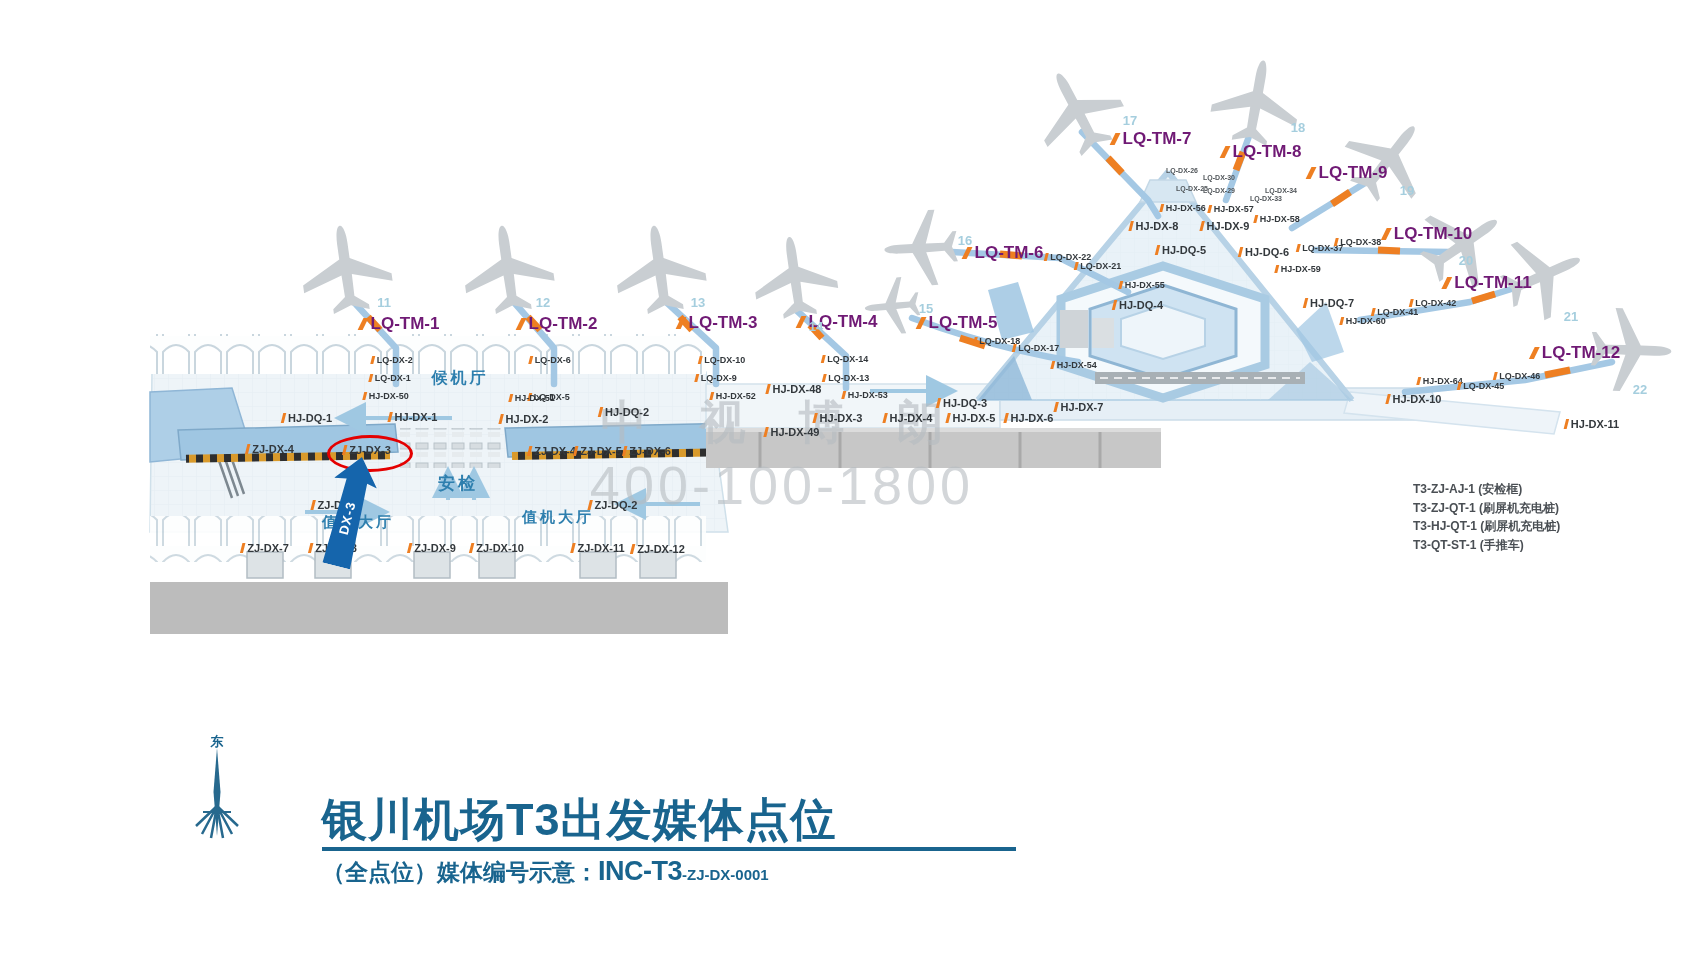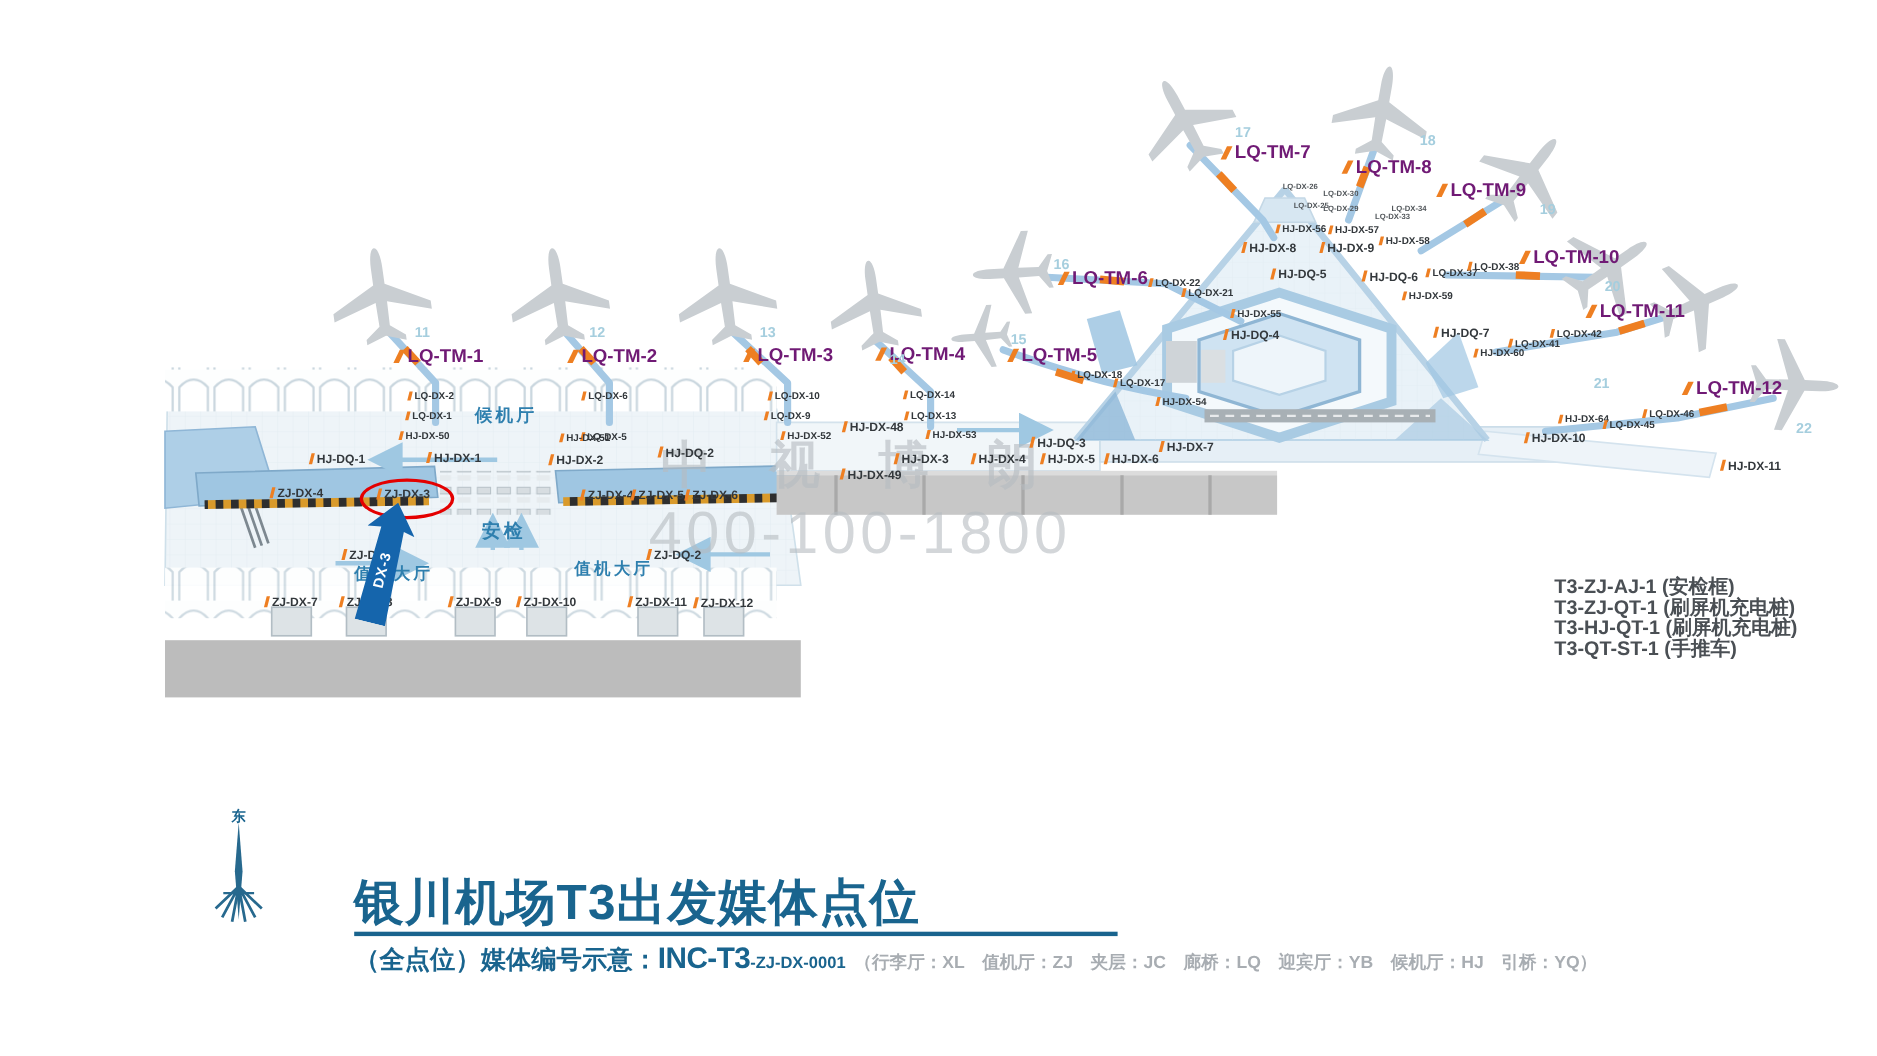--- a/index.html
+++ b/index.html
@@ -23,22 +23,22 @@
   .lbl.gate::before{content:"";display:inline-block;width:5px;height:12px;background:#ee7f22;
      transform:skewX(-26deg);margin-right:5px;vertical-align:-1px;}
   #highlight-ellipse{position:absolute;z-index:40;left:327px;top:435px;width:80px;height:31px;
      border:3.5px solid #e40000;border-radius:50%;}
   #highlight-arrow{position:absolute;z-index:41;left:340px;top:457px;width:44px;height:112px;
      transform:rotate(14deg);transform-origin:50% 0;
      clip-path:polygon(50% 0,100% 24%,76% 22%,85% 100%,21% 100%,28% 22%,0 24%);
      background:#1565ac;display:flex;align-items:center;justify-content:center;}
   #highlight-arrow .atxt{writing-mode:vertical-rl;transform:rotate(180deg);color:#fff;
      font-size:13px;font-weight:700;letter-spacing:1px;margin-top:14px;}
-  #legend{position:absolute;z-index:30;left:1413px;top:480px;font-size:18px;font-weight:700;
-     color:#4a4f54;line-height:18.5px;white-space:nowrap;margin-top:44px;}
+  #legend{position:absolute;z-index:30;left:1413px;top:480px;font-size:12px;font-weight:700;
+     color:#4a4f54;line-height:18.5px;white-space:nowrap;}
   #title-block{position:absolute;z-index:30;left:0;top:0;width:100%;height:100%;pointer-events:none;}
   #compass-label{position:absolute;left:217px;top:733px;transform:translateX(-50%);
      font-size:13px;font-weight:700;color:#19648e;}
   #compass-icon{position:absolute;left:188px;top:748px;}
   #main-title{position:absolute;left:322px;top:790px;font-size:45px;font-weight:700;color:#19648e;
      letter-spacing:1px;white-space:nowrap;}
   #title-rule{position:absolute;left:322px;top:847px;width:694px;height:4px;background:#19648e;}
   #subtitle{position:absolute;left:322px;top:856px;display:flex;align-items:baseline;white-space:nowrap;}
   #subtitle .s1{font-size:23px;font-weight:700;color:#19648e;}
   #subtitle .s2{font-size:27px;font-weight:700;color:#19648e;letter-spacing:-0.5px;}
@@ -212,21 +212,21 @@
       <span class="lbl num" style="left: 384px; top: 302px;">11</span>
       <span class="lbl num" style="left: 543px; top: 302px;">12</span>
       <span class="lbl num" style="left: 698px; top: 302px;">13</span>
       <span class="lbl num" style="left: 816px; top: 299px; margin-top: 27px;">14</span>
       <span class="lbl num" style="left: 926px; top: 308px;">15</span>
       <span class="lbl num" style="left: 965px; top: 240px;">16</span>
       <span class="lbl num" style="left: 1130px; top: 120px;">17</span>
       <span class="lbl num" style="left: 1298px; top: 127px;">18</span>
       <span class="lbl num" style="left: 1407px; top: 190px;">19</span>
       <span class="lbl num" style="left: 1466px; top: 260px;">20</span>
-      <span class="lbl num" style="left: 1456px; top: 316px; margin-top: 32px;">21</span>
+      <span class="lbl num" style="left: 1571px; top: 316px;">21</span>
       <span class="lbl num" style="left: 1640px; top: 389px;">22</span>
       <span class="lbl sm" style="left: 392px; top: 360px;">LQ-DX-2</span>
       <span class="lbl sm" style="left: 390px; top: 378px;">LQ-DX-1</span>
       <span class="lbl sm" style="left: 550px; top: 360px;">LQ-DX-6</span>
       <span class="lbl sm" style="left: 549px; top: 378px; margin-top: 19px;">LQ-DX-5</span>
       <span class="lbl sm" style="left: 722px; top: 360px;">LQ-DX-10</span>
       <span class="lbl sm" style="left: 716px; top: 378px;">LQ-DX-9</span>
       <span class="lbl sm" style="left: 845px; top: 359px;">LQ-DX-14</span>
       <span class="lbl sm" style="left: 846px; top: 378px;">LQ-DX-13</span>
       <span class="lbl sm" style="left: 386px; top: 396px;">HJ-DX-50</span>
@@ -312,16 +312,15 @@
         <path d="M29,58 L8,78 M29,58 L14,86 M29,58 L23,90 M29,58 L50,78 M29,58 L44,86 M29,58 L35,90" fill="none" stroke-width="2.5"></path>
         <path d="M15,64 L43,64" fill="none" stroke-width="2"></path>
       </g>
     </svg>
     <div id="main-title">银川机场T3出发媒体点位</div>
     <div id="title-rule"></div>
     <div id="subtitle">
       <span class="s1">（全点位）媒体编号示意：</span>
       <span class="s2">INC-T3</span>
       <span class="s3">-ZJ-DX-0001</span>
-      <span class="s4">（行李厅：XL　值机厅：ZJ　夹层：JC　廊桥：LQ　迎宾厅：YB　候机厅：HJ　引桥：YQ）</span>
     </div>
   </div>
 </div>
 
 </body></html>

